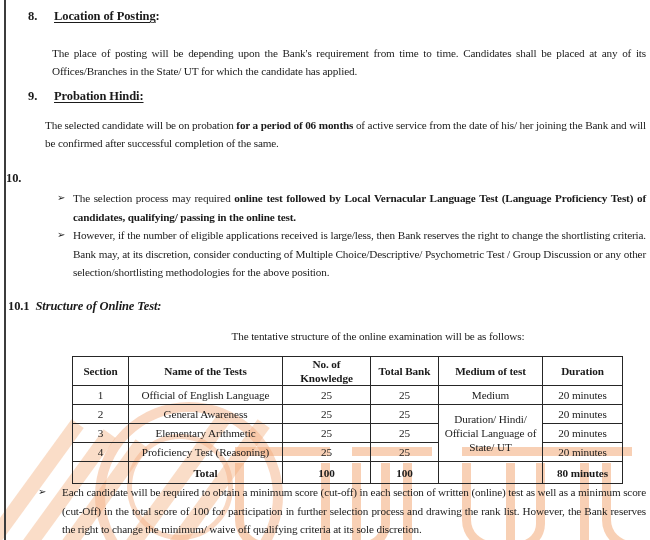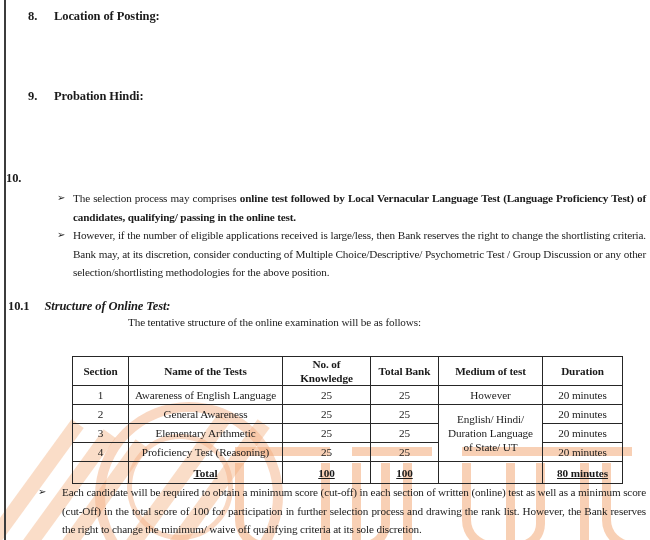--- a/index.html
+++ b/index.html
@@ -44,22 +44,22 @@
   }
 
   
   .content { position:absolute; inset:0; z-index:1; }
   .heading {
     position:absolute; display:flex;
     font-weight:bold; font-size:12.5px; letter-spacing:-0.1px;
     white-space:nowrap;
   }
   .heading .num { display:inline-block; min-width:26px; }
-  .heading .num-wide { display:inline-block; margin-right:15px; }
-  .heading .title { text-decoration-thickness:1.4px; text-underline-offset:2px; }
+  .heading .num-wide { display:inline-block; margin-right:6px; }
+  .heading .title { text-decoration:underline; text-decoration-thickness:1.4px; text-underline-offset:2px; }
   .heading .title.nound { text-decoration:none;font-style:italic; }
 
   .para {
     position:absolute; font-size:11.2px; line-height:18px;
     text-align:justify; letter-spacing:-0.15px;
   }
   .b { font-weight:bold; }
 
   .bullet-list { position:absolute; }
   .bullet { display:flex; }
@@ -79,21 +79,21 @@
     font-size:11.2px; letter-spacing:-0.1px;
     background:transparent;
   }
   table.exam th, table.exam td {
     border:1.4px solid #262626; padding:0 4px;
     text-align:center; vertical-align:middle; line-height:14px;
   }
   table.exam th { font-weight:bold; height:23px; }
   table.exam td { height:18px; }
   td.name-cell { text-align:left; padding-left:14px; }
-  tr.total-row td { height:21px; font-weight:bold;text-decoration:underline; }
+  tr.total-row td { height:21px; font-weight:bold; }
   td.medium-merged { line-height:15px; }
 </style>
 </head>
 <body>
 
 <div id="page">
 
   <div class="wm" title="बैंक ऑफ बड़ौदा">
     <div class="wm-stripe" style="left:-18px; top:395px;"></div>
     <div class="wm-stripe" style="left:14px; top:405px;"></div>
@@ -119,45 +119,49 @@
 
   <div class="page-border-left"></div>
 
   <div class="content">
 
     <div class="heading" style="left:28px; top:9px;">
       <span class="num">8.</span>
         <span class="title">Location of Posting</span>
         <span>:</span>
     </div>
+    <div class="para" style="left:52px; top:44px; width:594px;">The place of posting will be depending upon the Bank's requirement from time to time. Candidates shall be placed at any of its Offices/Branches in the State/ UT for which the candidate has applied.</div>
 
     <div class="heading" style="left:28px; top:89px;">
       <span class="num">9.</span>
         <span class="title">Probation Hindi:</span>
     </div>
+    <div class="para" style="left:45px; top:116px; width:601px;">
+      <span>The selected candidate will be on probation </span><span class="b">for a period of 06 months</span><span> of active service from the date of his/ her joining the Bank and will be confirmed after successful completion of the same.</span>
+    </div>
 
     <div class="heading" style="left:6px; top:171px;">
       <span class="num">10.</span>
     </div>
     <div class="bullet-list" style="left:57px; top:189px; width:589px;">
       <div class="bullet">
         <span class="arrow">➢</span>
-        <span class="btxt"><span>The selection process may comprises </span><span class="b">online test followed by Local Vernacular Language Test (Language Proficiency Test) of candidates, qualifying/ passing in the online test.</span></span>
+        <span class="btxt"><span>The selection process may required </span><span class="b">online test followed by Local Vernacular Language Test (Language Proficiency Test) of candidates, qualifying/ passing in the online test.</span></span>
       </div>
       <div class="bullet">
         <span class="arrow">➢</span>
         <span class="btxt">However, if the number of eligible applications received is large/less, then Bank reserves the right to change the shortlisting criteria. Bank may, at its discretion, consider conducting of Multiple Choice/Descriptive/ Psychometric Test / Group Discussion or any other selection/shortlisting methodologies for the above position.</span>
       </div>
     </div>
 
     <div class="heading" style="left:8px; top:299px;">
       <span class="num-wide">10.1</span>
         <span class="title nound">Structure of Online Test:</span>
     </div>
-    <div class="para" style="left:128px; top:313px; width:500px; text-align:left;">The tentative structure of the online examination will be as follows:</div>
+    <div class="para" style="left:128px; top:327px; width:500px; text-align:center;">The tentative structure of the online examination will be as follows:</div>
 
     <table class="exam">
       <colgroup>
         <col style="width:56px">
           <col style="width:154px">
           <col style="width:88px">
         <col style="width:68px">
           <col style="width:104px">
           <col style="width:80px">
       </colgroup>
@@ -167,32 +171,32 @@
           <th>Name of the Tests</th>
           <th>No. of Knowledge</th>
           <th>Total Bank</th>
           <th>Medium of test</th>
           <th>Duration</th>
         </tr>
       </thead>
       <tbody>
         <tr>
           <td>1</td>
-          <td class="name-cell">Awareness of English Language</td>
-          <td>25</td>
-          <td>25</td>
-          <td>However</td>
+          <td class="name-cell">Official of English Language</td>
+          <td>25</td>
+          <td>25</td>
+          <td>Medium</td>
           <td>20 minutes</td>
         </tr>
         <tr>
           <td>2</td>
           <td class="name-cell">General Awareness</td>
           <td>25</td>
           <td>25</td>
-          <td class="medium-merged" rowspan="3">English/ Hindi/ Duration Language of State/ UT</td>
+          <td class="medium-merged" rowspan="3">Duration/ Hindi/ Official Language of State/ UT</td>
           <td>20 minutes</td>
         </tr>
         <tr>
           <td>3</td>
           <td class="name-cell">Elementary Arithmetic</td>
           <td>25</td>
           <td>25</td>
           <td>20 minutes</td>
         </tr>
         <tr>

